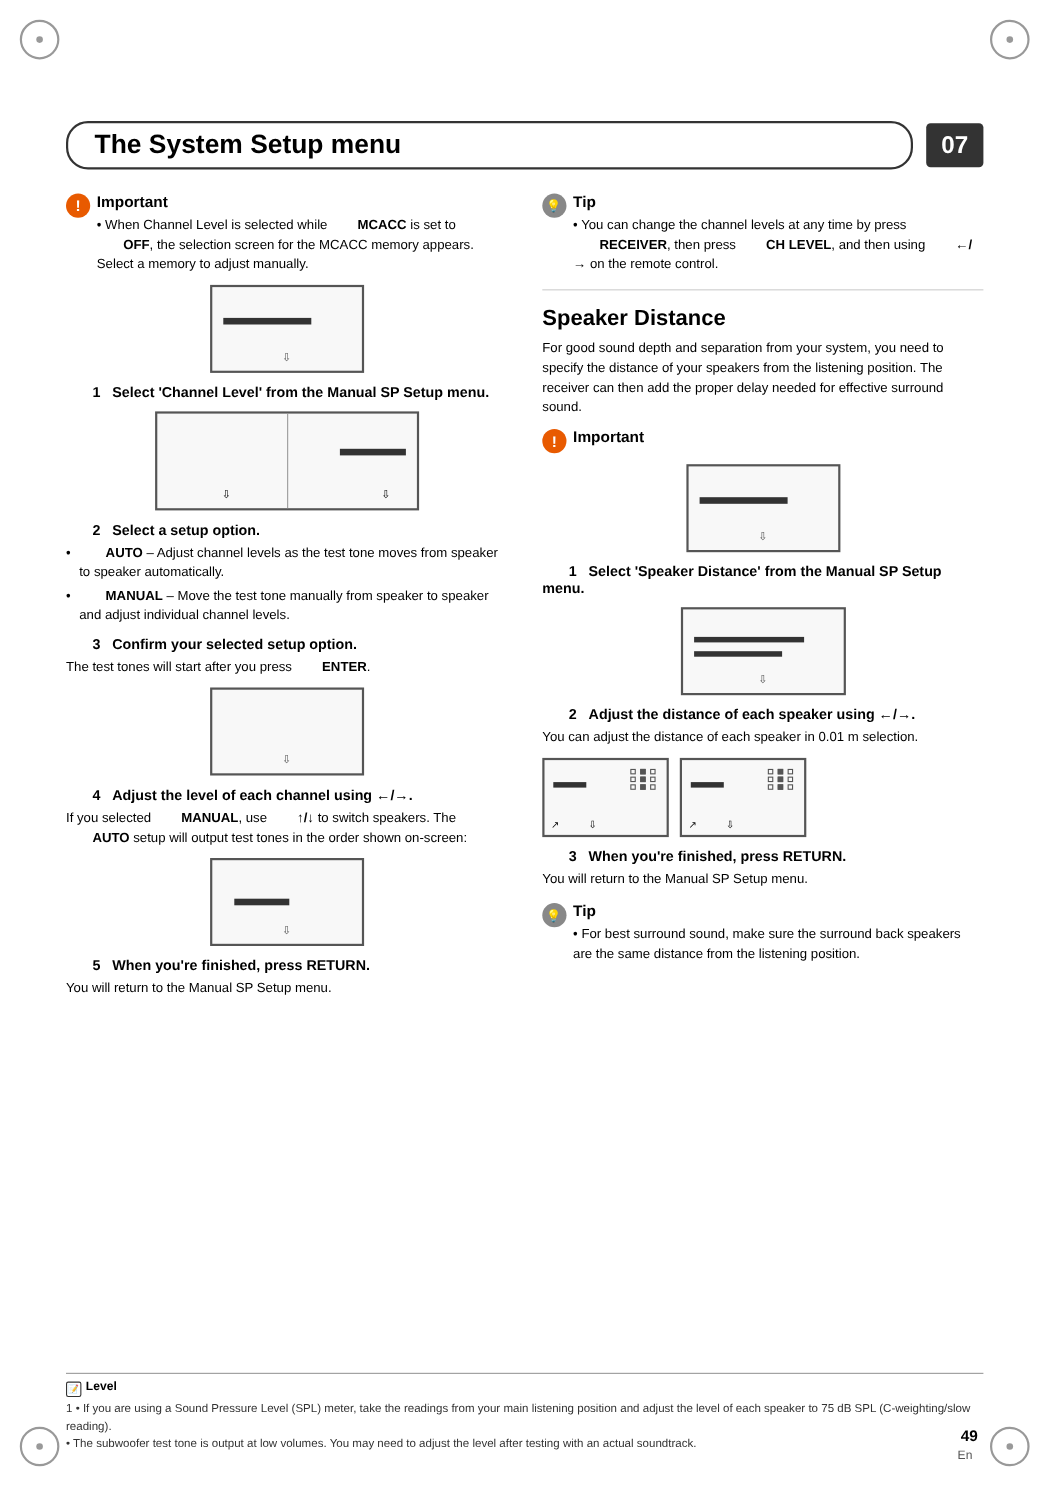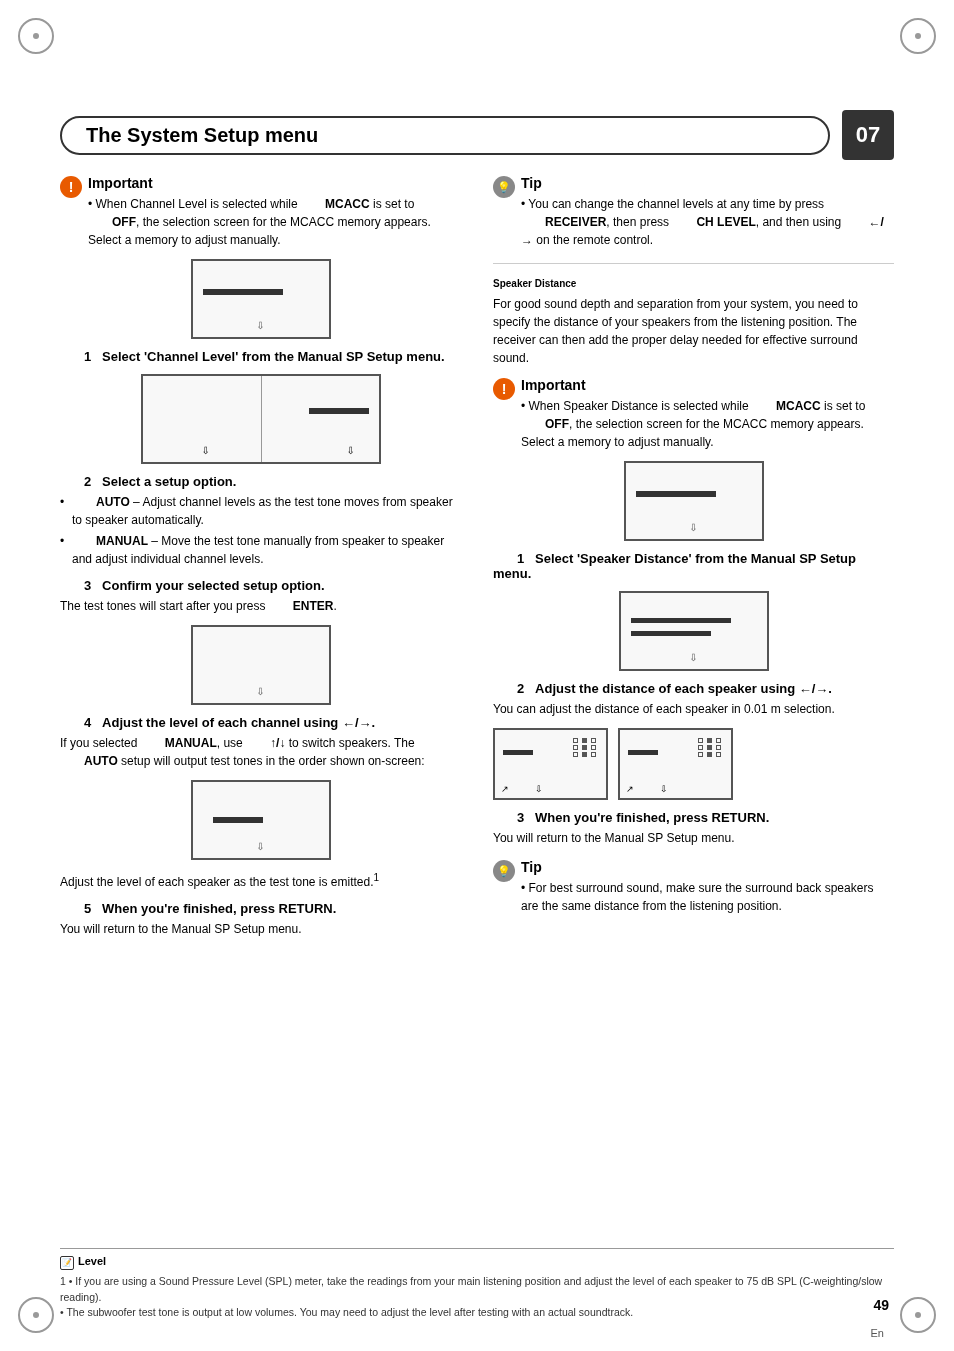--- a/index.html
+++ b/index.html
@@ -40,32 +40,32 @@
       left: 60px;
       right: 60px;
       display: flex;
       align-items: center;
       justify-content: space-between;
     }
     .header-title-box {
       border: 2px solid #333;
       border-radius: 20px;
       padding: 6px 24px;
-      font-size: 20px;
+      font-size: 24px;
       font-weight: bold;
       flex: 1;
       margin-right: 12px;
     }
     .header-num {
       background: #333;
       color: #fff;
       font-size: 22px;
       font-weight: bold;
       width: 52px;
-      height: 50px;
+      height: 40px;
       display: flex; align-items: center; justify-content: center;
       border-radius: 4px;
     }
 
     
     .content {
       position: absolute;
       top: 175px;
       left: 60px;
       right: 60px;
@@ -180,21 +180,21 @@
       margin-bottom: 3px;
     }
     .bullet-list li::before {
       content: '•';
       position: absolute;
       left: 0;
     }
 
     
     .section-title {
-      font-size: 10px;
+      font-size: 20px;
       font-weight: bold;
       margin-bottom: 6px;
       margin-top: 10px;
     }
 
     
     .screen-pair {
       display: flex;
       gap: 10px;
       justify-content: flex-start;
@@ -300,21 +300,20 @@
       <div class="step-label"><span class="bold">4&nbsp;&nbsp;&nbsp;Adjust the level of each channel using ←/→.</span></div>
       <div class="step-text">If you selected <span class="bold">MANUAL</span>, use <span class="bold">↑/↓</span> to switch speakers. The <span class="bold">AUTO</span> setup will output test tones in the order shown on-screen:</div>
 
       <div class="screen-wrap">
         <div class="screen screen-sm">
           <div class="screen-inner-bar" style="width:50px; top:35px; left:20px;"></div>
           <div class="screen-arrow-down">⇩</div>
         </div>
       </div>
 
-      <div class="step-text">Adjust the level of each speaker as the test tone is emitted.<sup>1</sup></div>
 
       <div class="step-label"><span class="bold">5&nbsp;&nbsp;&nbsp;When you're finished, press RETURN.</span></div>
       <div class="step-text">You will return to the Manual SP Setup menu.</div>
 
     </div>
 
     <div class="col-right">
 
       <div class="tip-box">
         <div class="tip-icon">💡</div>
@@ -328,23 +327,20 @@
 
       <hr class="section-hr">
 
       <div class="section-title">Speaker Distance</div>
       <div class="step-text">For good sound depth and separation from your system, you need to specify the distance of your speakers from the listening position. The receiver can then add the proper delay needed for effective surround sound.</div>
 
       <div class="important-box" style="margin-top:10px;">
         <div class="important-icon">!</div>
         <div>
           <div class="box-label">Important</div>
-          <div class="box-text">
-            • When Speaker Distance is selected while <span class="bold">MCACC</span> is set to <span class="bold">OFF</span>, the selection screen for the MCACC memory appears. Select a memory to adjust manually.
-          </div>
         </div>
       </div>
 
       <div class="screen-wrap">
         <div class="screen screen-sm">
           <div class="screen-inner-bar" style="width:80px; top:28px; left:10px;"></div>
           <div class="screen-arrow-down">⇩</div>
         </div>
       </div>
 
@@ -417,13 +413,13 @@
 <div class="note-section">
   <div style="display:flex;align-items:center;gap:4px;margin-bottom:3px;">
     <div style="width:14px;height:14px;border:1px solid #333;border-radius:2px;display:flex;align-items:center;justify-content:center;font-size:8px;">📝</div>
     <span class="note-label">Level</span>
   </div>
   <div class="note-text">1  • If you are using a Sound Pressure Level (SPL) meter, take the readings from your main listening position and adjust the level of each speaker to 75 dB SPL (C-weighting/slow reading).</div>
   <div class="note-text">• The subwoofer test tone is output at low volumes. You may need to adjust the level after testing with an actual soundtrack.</div>
 </div>
 
 <div style="position:absolute;bottom:38px;right:65px;font-size:14px;font-weight:bold;">49</div>
-<div style="position:absolute;bottom:12px;right:70px;font-size:11px;color:#555;">En</div>
+<div style="position:absolute;bottom:22px;right:70px;font-size:11px;color:#555;">En</div>
 
 </body></html>

